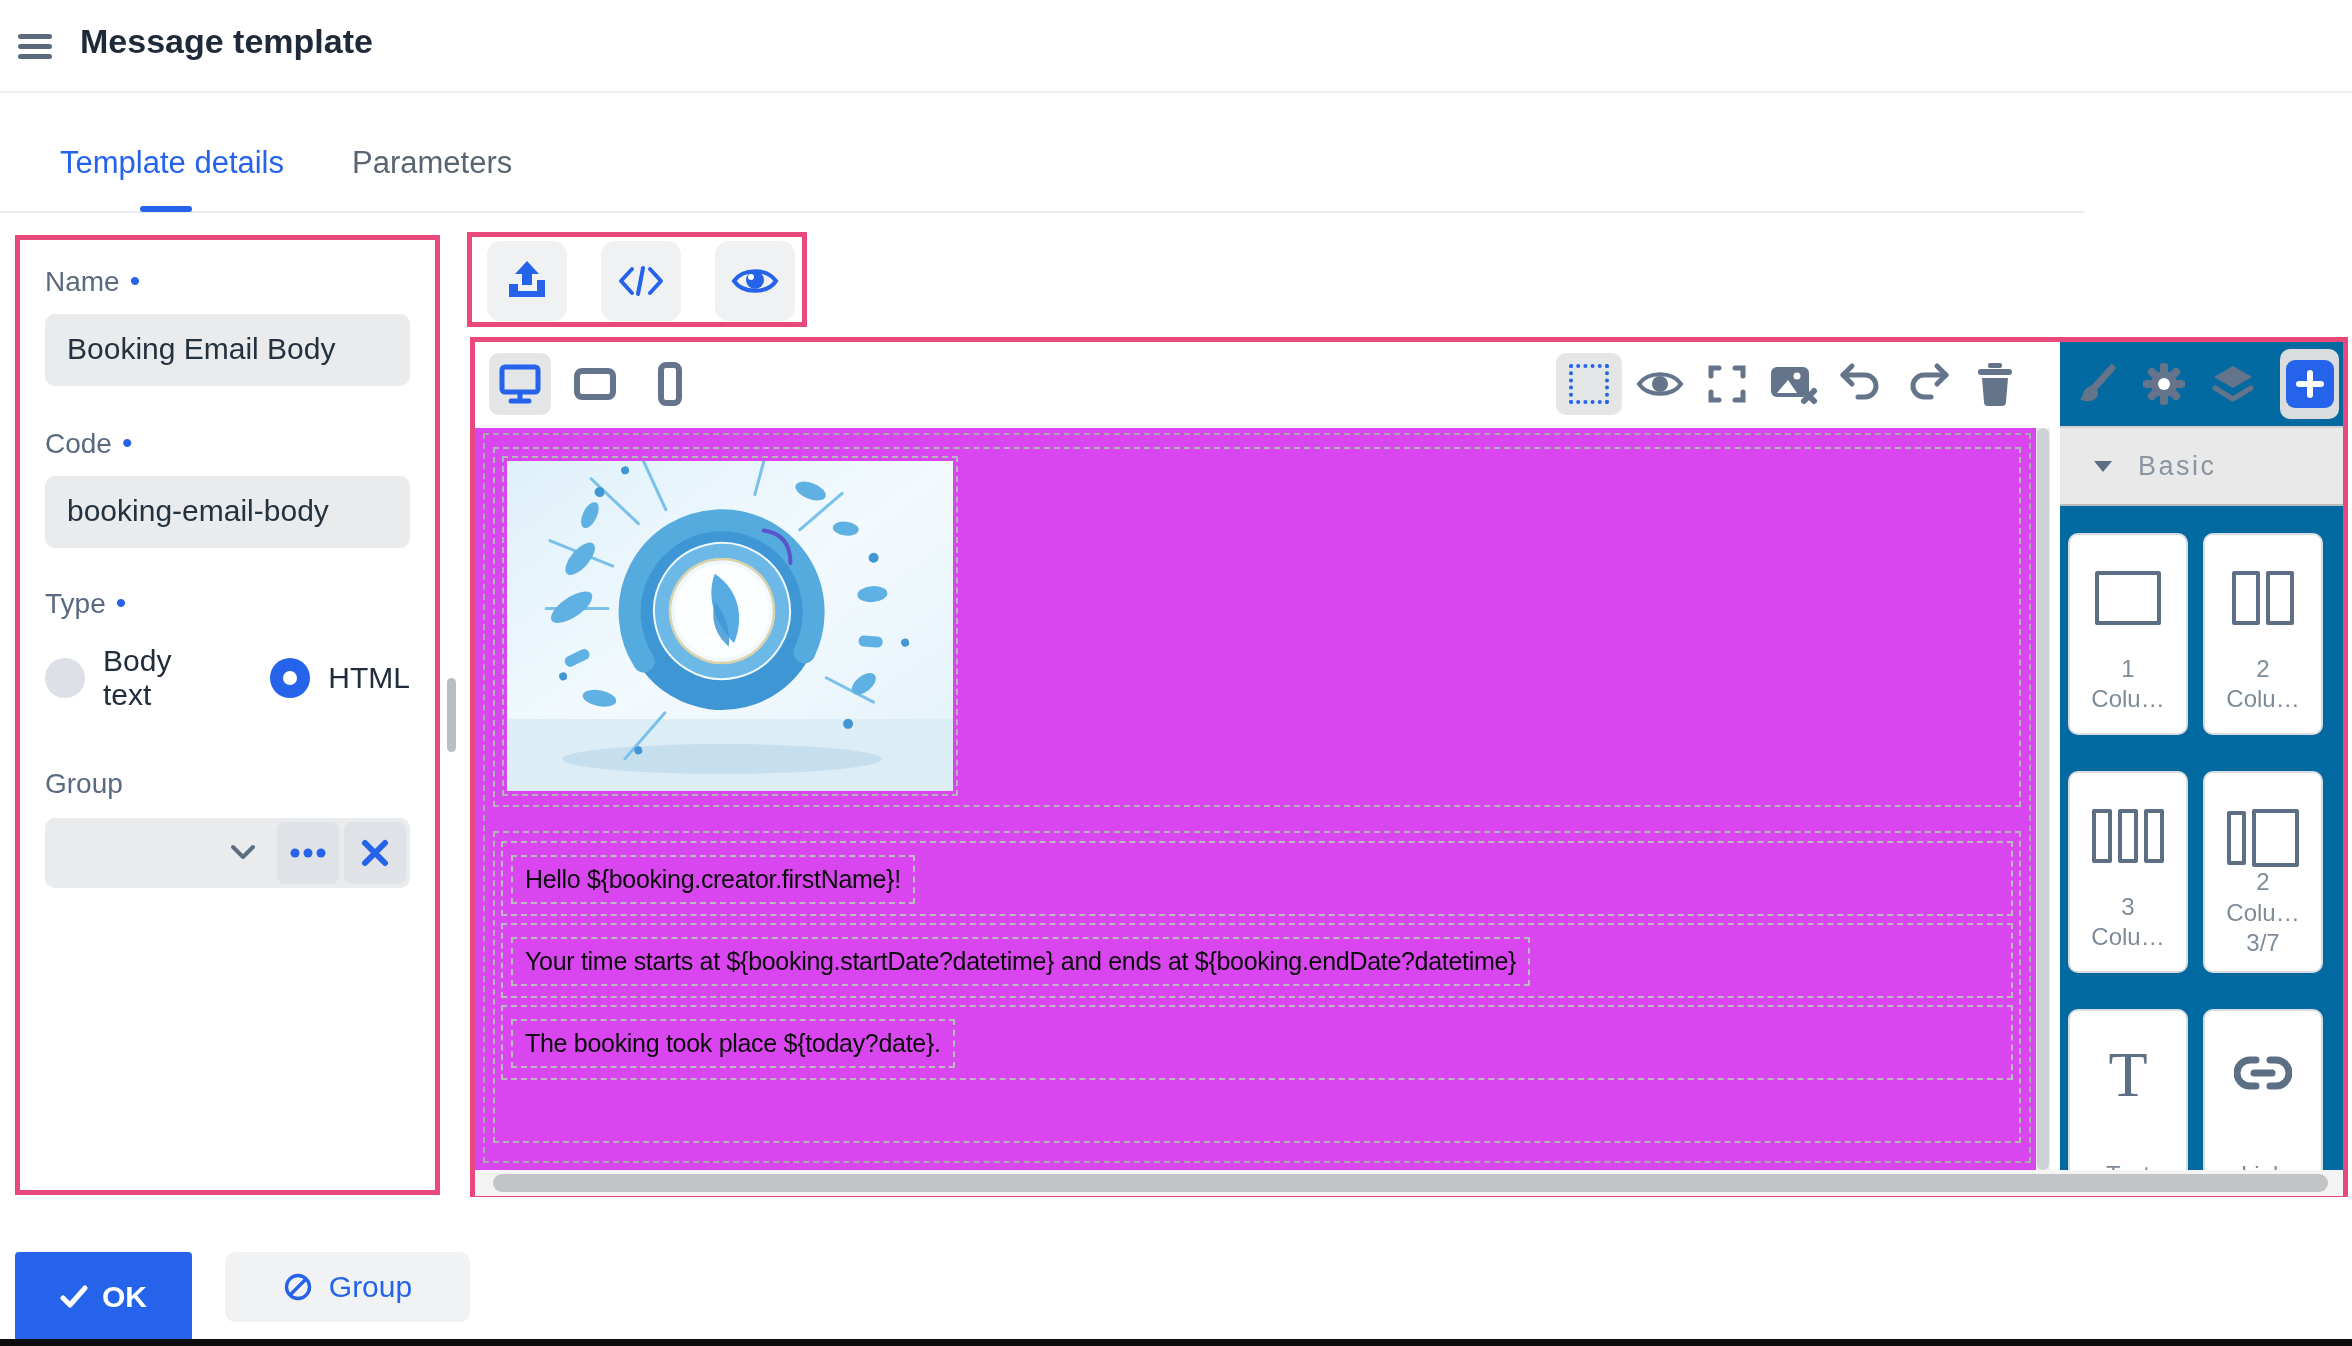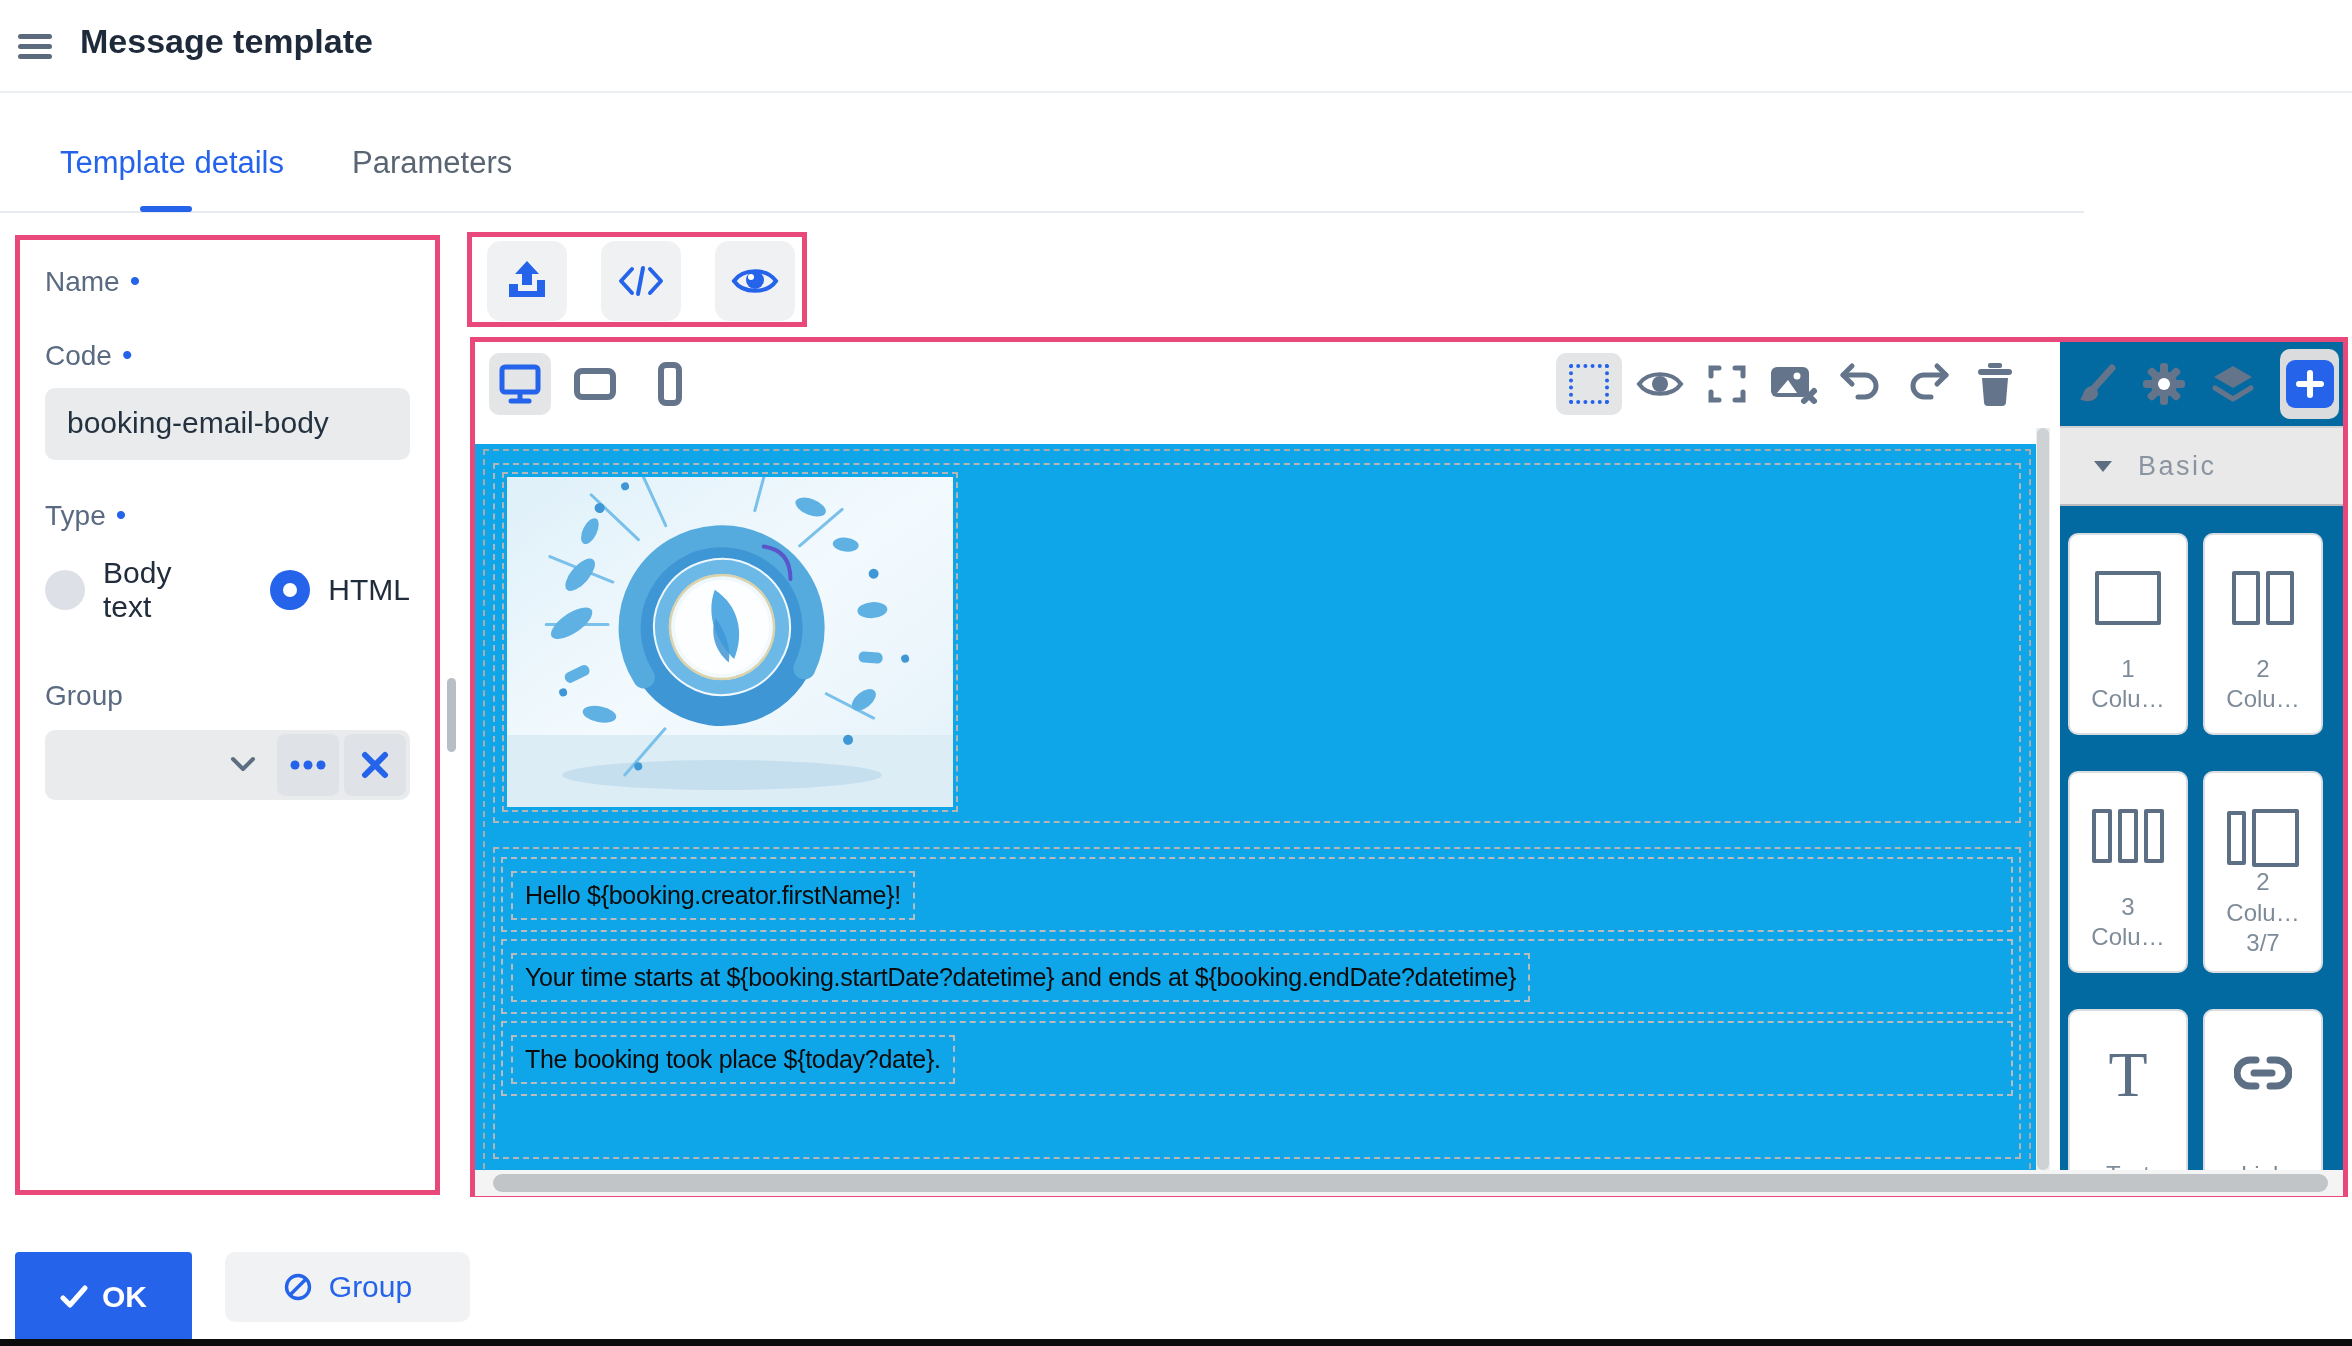--- a/index.html
+++ b/index.html
@@ -55,21 +55,21 @@
   .dev-btn.active { background:#e3e5e7; }
   .tools { position:absolute; right:12px; top:11px; display:flex; gap:9px; align-items:center; }
   .t-btn { width:58px; height:62px; border:none; border-radius:10px; background:transparent; display:flex; align-items:center; justify-content:center; cursor:pointer; }
   .t-btn.active { width:66px; background:#e3e5e7; }
   .dashed-square { width:40px; height:40px; border:4px dotted #2563eb; border-radius:2px; }
 
   .vscroll { position:absolute; left:1561px; top:86px; width:14px; height:742px; background:#ededee; }
   .vscroll .thumb { position:absolute; left:1px; top:0; width:12px; height:742px; background:#cfd2d5; border-radius:6px; }
 
   
-  .canvas { position:absolute; left:0; top:102px; width:1561px; height:742px; background:#0ea5e9; }
+  .canvas { position:absolute; left:0; top:86px; width:1561px; height:742px; background:#d946ef; }
   .outer-frame { position:absolute; left:8px; top:5px; width:1548px; height:730px; border:2px dashed #a8abae; padding:12px 8px; }
   .img-row { border:2px dashed #b3b5b7; height:360px; padding:7px; margin-bottom:24px; }
   .img-box { display:inline-block; border:2px dashed #b3b5b7; padding:3px; cursor:pointer; }
   .img-box svg { display:block; }
   .text-section { border:2px dashed #b3b5b7; height:312px; padding:8px 6px; }
   .t-row { border:2px dashed #b9bbbd; padding:12px 8px 10px; margin-bottom:7px; }
   .t-box { display:inline-block; border:2px dashed #b9bbbd; padding:8px 12px; font-size:25px; letter-spacing:-0.3px; color:#0b0b0b; cursor:text; }
 
   .hscroll { position:absolute; left:0; top:828px; width:1868px; height:26px; background:#f4f4f5; }
   .hscroll .thumb { position:absolute; left:18px; top:4px; width:1835px; height:18px; border-radius:9px; background:#c2c5c8; }
@@ -119,20 +119,21 @@
     <button class="tab active">Template details</button>
     <button class="tab inactive">Parameters</button>
     <div class="tab-underline"></div>
   </div>
 
   <div class="left-box">
     <div class="field-label">
       <span>Name</span>
       <span class="req-dot">•</span>
     </div>
+    <div class="text-input">Booking Email Body</div>
 
     <div class="gap-lg"></div>
     <div class="field-label">
       <span>Code</span>
       <span class="req-dot">•</span>
     </div>
     <div class="text-input">booking-email-body</div>
 
     <div class="gap-md"></div>
     <div class="field-label">

